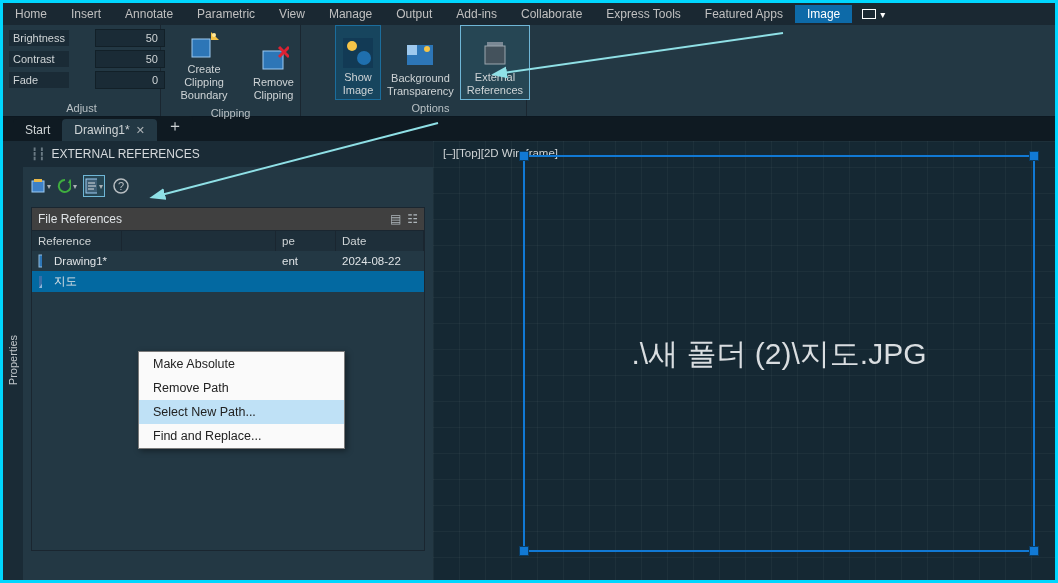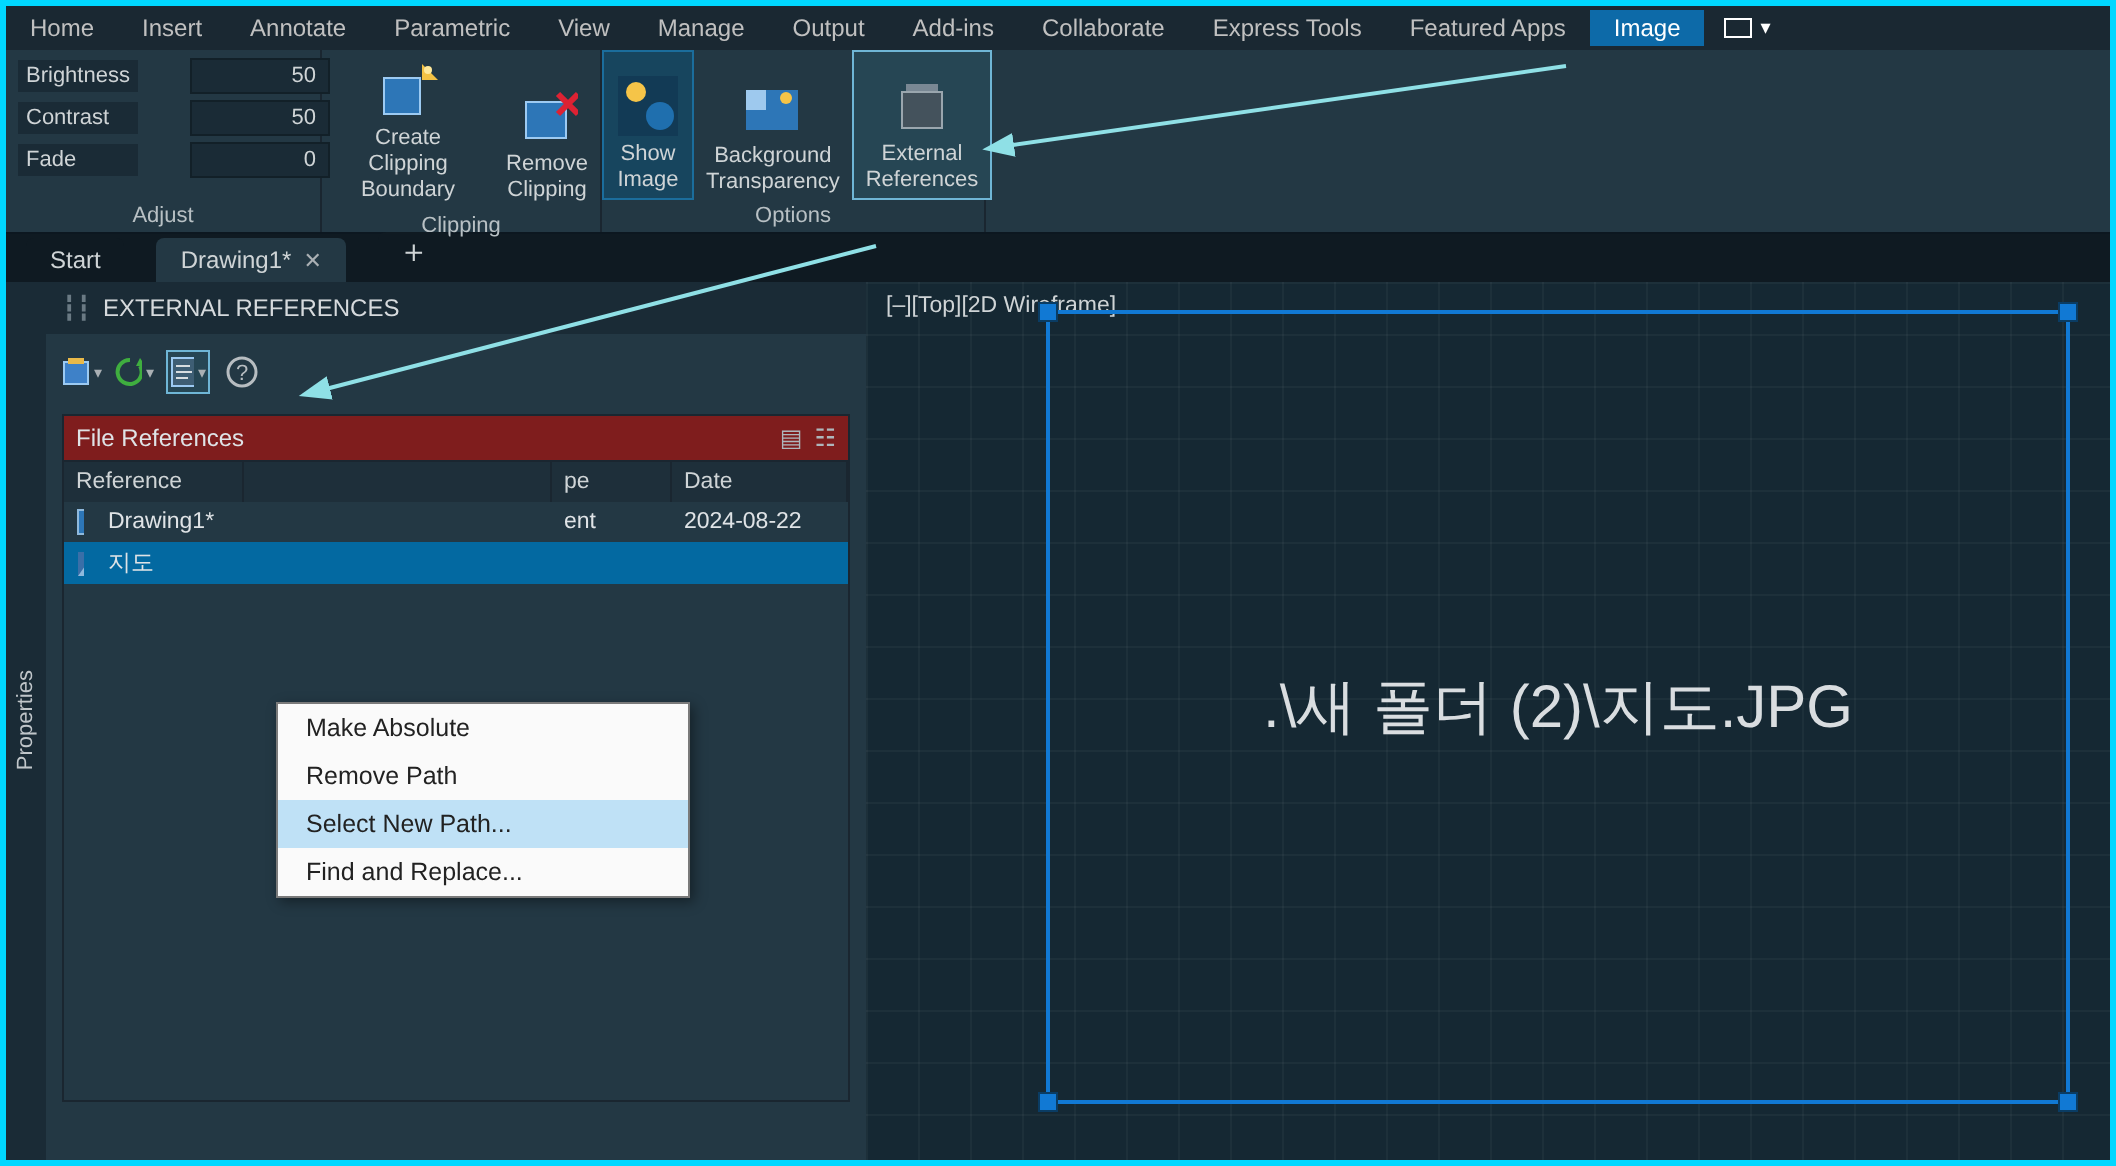--- a/index.html
+++ b/index.html
@@ -23,41 +23,41 @@
   .adj-label { width:60px; font-size:11px; color:#cfd4d6; background:#1a2b36; padding:2px 4px; }
   .adj-val { width:70px; background:#1a2b36; color:#cfd4d6; text-align:right; padding:2px 6px; font-size:11px; border:1px solid #122028;margin-left:20px; }
 
   
   .bigbtn { display:flex; flex-direction:column; align-items:center; justify-content:flex-end; padding:4px 6px 2px 6px; color:#cfd4d6; font-size:11px; line-height:1.2; text-align:center; cursor:pointer; }
   .bigbtn .ico { width:32px; height:32px; display:flex; align-items:center; justify-content:center; margin-bottom:2px; }
   .bigbtn.highlight { background:#17455e; border:1px solid #1b6d9c; }
   .bigbtn.outlined { border:1px solid #6fb6d6; background:#264654; }
 
   
-  .doctabs { height:24px; background:#0f1a22; display:flex; align-items:flex-end; padding-left:10px; gap:16px; }
+  .doctabs { height:24px; background:#0f1a22; display:flex; align-items:flex-end; padding-left:10px; gap:0; }
   .doctab { padding:4px 12px; font-size:12px; color:#cfd4d6; background:#0f1a22; border-top-left-radius:4px; border-top-right-radius:4px; cursor:pointer; display:flex; align-items:center; gap:6px; }
   .doctab.active { background:#233844; }
   .doctab .x { font-size:11px; color:#aab0b4; }
   .doctab.plus { font-size:16px; padding:0 10px 4px; color:#cfd4d6; }
 
   
   .content { position:absolute; top:138px; left:0; right:0; bottom:0; display:flex; background:#10202a; }
   .side-rail { width:20px; background:#1a2b36; display:flex; align-items:center; justify-content:center; }
   .side-rail .rot { writing-mode: vertical-rl; transform: rotate(180deg); font-size:11px; color:#c0c6ca; }
 
   
   .palette { width:410px; background:#233844; display:flex; flex-direction:column; position:relative; }
   .pal-title { display:flex; align-items:center; gap:6px; padding:6px 8px; font-size:12px; color:#d6dadd; background:#1a2b36; }
   .pal-title .grip { color:#6a7a84; }
   .pal-toolbar { display:flex; align-items:center; gap:6px; padding:8px 8px 4px 8px; }
   .tool { width:20px; height:20px; display:flex; align-items:center; justify-content:center; cursor:pointer; }
   .tool .caret { font-size:8px; color:#aab0b4; margin-left:2px; }
   .tool.boxsel { border:1px solid #6fb6d6; background:#264654; padding:1px; width:22px; height:22px; }
   .file-refs { margin:6px 8px 0 8px; }
-  .fr-head { display:flex; align-items:center; justify-content:space-between; background:#7f1d1d; padding:4px 6px; font-size:12px; color:#dfe3e6; border:1px solid #1a2630; }
+  .fr-head { display:flex; align-items:center; justify-content:space-between; background:#404040; padding:4px 6px; font-size:12px; color:#dfe3e6; border:1px solid #1a2630; }
   .fr-head .iconset { display:flex; gap:6px; color:#aeb6bb; font-size:12px; }
   .fr-cols { display:flex; background:#1e2f3a; font-size:11.5px; color:#cfd4d6; border-left:1px solid #1a2630; border-right:1px solid #1a2630; }
   .fr-cols div { padding:4px 6px; border-right:1px solid #1a2630; }
   .col-ref { flex:0 0 90px; } .col-type { width:60px;} .col-date { width:88px; }
   .fr-rows { border:1px solid #1a2630; border-top:none; min-height:300px; font-size:11.5px; }
   .fr-row { display:flex; align-items:center; color:#dfe3e6; }
   .fr-row .cell { padding:3px 6px; }
   .fr-row .ic { width:16px; display:inline-flex; justify-content:center; }
   .fr-row.sel { background:#0369a1; }
 
@@ -145,21 +145,21 @@
               <line x1="30" y1="4" x2="20" y2="14" stroke="#d23" stroke-width="3"></line>
             </svg>
         </div>
         <span>Remove</span>
         <span>Clipping</span>
       </div>
     </div>
     <div class="panel-label">Clipping</div>
   </div>
 
-  <div class="panel" style="width:192px;">
+  <div class="panel" style="width:192px;margin-left:34px;">
     <div class="panel-body">
       <div class="bigbtn highlight">
         <div class="ico">
           <svg width="30" height="30">
               <rect width="30" height="30" fill="#123a55"></rect>
               <circle cx="9" cy="8" r="5" fill="#f5c448"></circle>
               <circle cx="21" cy="20" r="7" fill="#1f6fae"></circle>
             </svg>
         </div>
         <span>Show</span>

